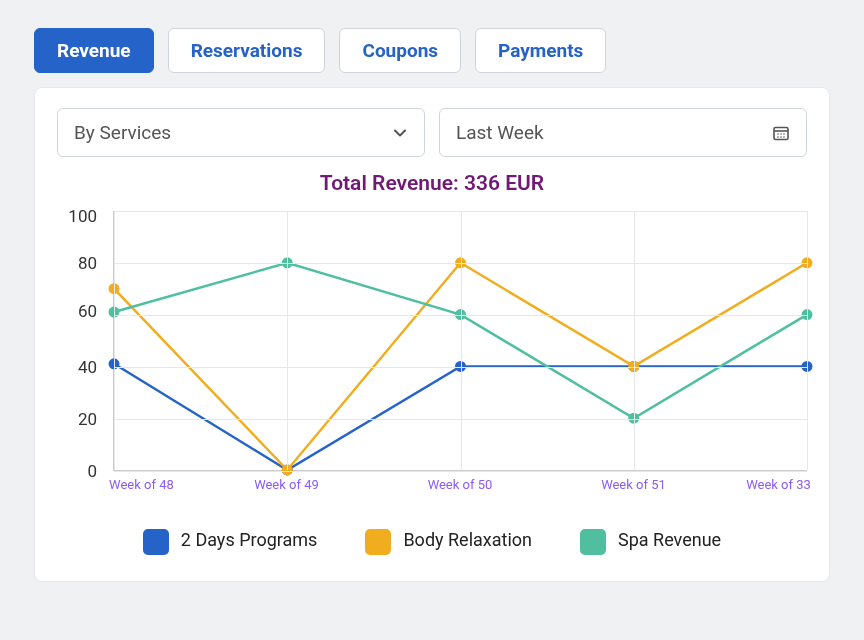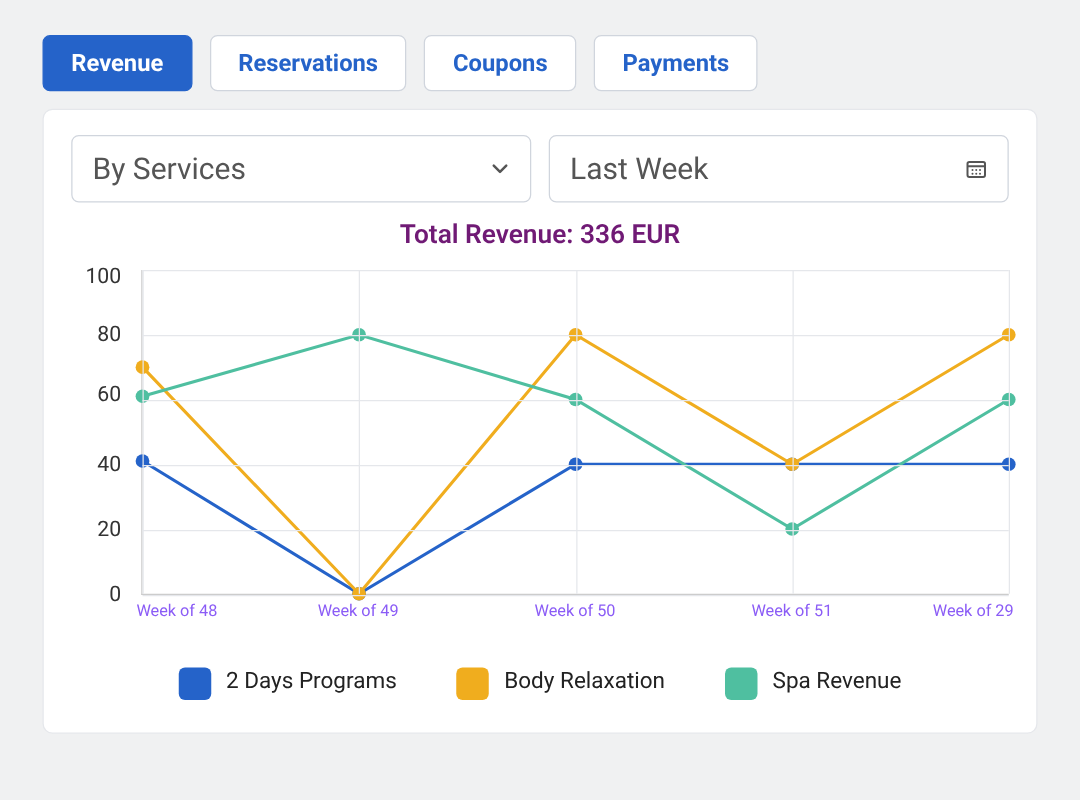--- a/index.html
+++ b/index.html
@@ -40,21 +40,21 @@
     display: flex;
     gap: 14px;
     margin-bottom: 14px;
   }
   .ctrl {
     flex: 1;
     border: 1px solid #d0d5dd;
     background: #fff;
     border-radius: 6px;
     padding: 12px 16px;
-    font-size: 24px;
+    font-size: 19px;
     color: #555;
     display: flex;
     align-items: center;
     justify-content: space-between;
     cursor: pointer;
   }
   .ctrl .icon { color: #555; display:flex; align-items:center; }
   .title {
     text-align: center;
     font-size: 21px;
@@ -209,21 +209,21 @@
         <div class="grid-v" style="left: 25%;"></div>
         <div class="grid-v" style="left: 50%;"></div>
         <div class="grid-v" style="left: 75%;"></div>
         <div class="grid-v" style="left: 100%;"></div>
       </div>
     <div class="x-labels" id="x-labels">
         <div class="x-label" style="left: 0%; transform: translateX(-6%);">Week of 48</div>
         <div class="x-label" style="left: 25%;">Week of 49</div>
         <div class="x-label" style="left: 50%;">Week of 50</div>
         <div class="x-label" style="left: 75%;">Week of 51</div>
-        <div class="x-label" style="left: 100%; transform: translateX(-94%);">Week of 29</div>
+        <div class="x-label" style="left: 100%; transform: translateX(-94%);">Week of 33</div>
       </div>
   </div>
 
   <div class="legend" id="legend">
       <div class="legend-item">
         <div class="swatch" style="background: rgb(37, 99, 201);"></div>
         <span>2 Days Programs</span>
       </div>
       <div class="legend-item">
         <div class="swatch" style="background: rgb(240, 173, 30);"></div>

